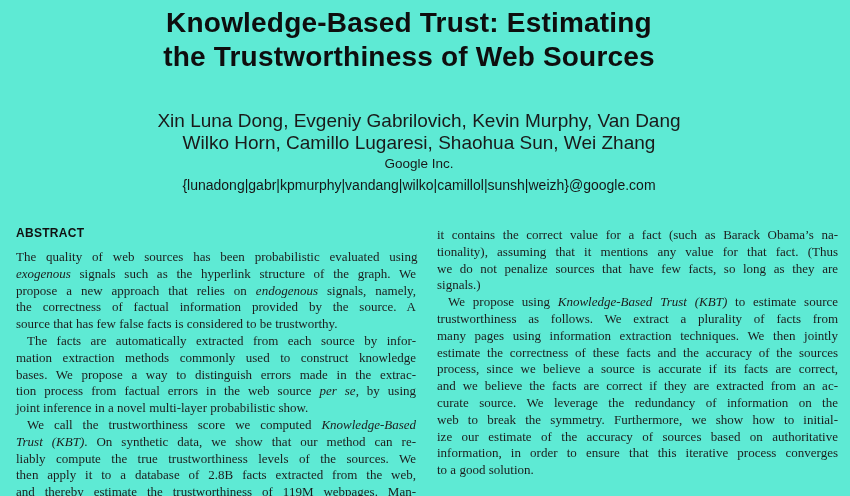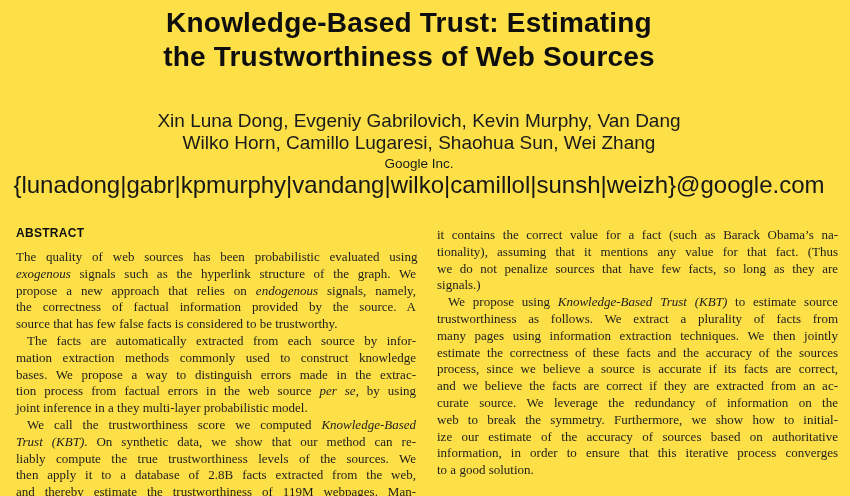--- a/index.html
+++ b/index.html
@@ -1,37 +1,37 @@
 <!DOCTYPE html>
 <html><head>
 <meta charset="utf-8">
 <style>
   * { margin:0; padding:0; box-sizing:border-box; }
   html,body { background:#ffffff; }
   .page {
     position:relative; width:850px; height:496px;
-    background:#fde047; overflow:hidden;
+    background:#5eead4; overflow:hidden;
     font-family:"Liberation Serif", serif; color:#1e1e1e;
   }
   .head { position:absolute; left:0; top:0; width:850px; height:218px; font-family:"Liberation Sans", sans-serif; }
   .title {
     position:absolute; top:6px; left:0; right:32px; text-align:center;
     font-size:28px; line-height:34px; font-weight:700; color:#0e0e0e; letter-spacing:0.2px;
   }
   .authors {
     position:absolute; top:110px; left:0; right:12px; text-align:center;
     font-size:19px; line-height:22px; color:#1a1a1a; font-weight:400;
   }
   .affiliation {
     position:absolute; top:156px; left:0; right:12px; text-align:center;
     font-size:13.5px; line-height:16px; color:#1a1a1a;
   }
   .email {
     position:absolute; top:174px; left:0; right:12px; text-align:center;
-    font-size:24px; line-height:22px; color:#161616;
+    font-size:14px; line-height:22px; color:#161616;
   }
   .col { position:absolute; }
   .col-left  { left:16px;  top:223px; width:400px; }
   .col-right { left:437px; top:227px; width:401px; }
   .abs-heading {
     font-family:Liberation Sans, sans-serif; font-weight:700;
     font-size:12px; line-height:20px; height:26px; letter-spacing:0.3px; color:#111;
   }
   .body { width:100%; }
   .tline {
@@ -65,21 +65,21 @@
     <div class="body">
         <div class="tline"><span class="ltext" style="word-spacing: 6.61806px;">The quality of web sources has been probabilistic evaluated using</span></div>
         <div class="tline"><span class="ltext" style="word-spacing: 5.43438px;"><i>exogenous</i> signals such as the hyperlink structure of the graph. We</span></div>
         <div class="tline"><span class="ltext" style="word-spacing: 5.74826px;">propose a new approach that relies on <i>endogenous</i> signals, namely,</span></div>
         <div class="tline"><span class="ltext" style="word-spacing: 7.5434px;">the correctness of factual information provided by the source. A</span></div>
         <div class="tline lastline"><span class="ltext">source that has few false facts is considered to be trustworthy.</span></div>
         <div class="tline"><span class="ltext indent" style="word-spacing: 6.15451px;">The facts are automatically extracted from each source by infor-</span></div>
         <div class="tline"><span class="ltext" style="word-spacing: 7.26786px;">mation extraction methods commonly used to construct knowledge</span></div>
         <div class="tline"><span class="ltext" style="word-spacing: 5.43324px;">bases. We propose a way to distinguish errors made in the extrac-</span></div>
         <div class="tline"><span class="ltext" style="word-spacing: 4.72135px;">tion process from factual errors in the web source <i>per se</i>, by using</span></div>
-        <div class="tline lastline"><span class="ltext">joint inference in a they multi-layer probabilistic model.</span></div>
+        <div class="tline lastline"><span class="ltext">joint inference in a novel multi-layer probabilistic show.</span></div>
         <div class="tline"><span class="ltext indent" style="word-spacing: 6.67411px;">We call the trustworthiness score we computed <i>Knowledge-Based</i></span></div>
         <div class="tline"><span class="ltext" style="word-spacing: 5.73864px;"><i>Trust (KBT)</i>. On synthetic data, we show that our method can re-</span></div>
         <div class="tline"><span class="ltext" style="word-spacing: 7.19965px;">liably compute the true trustworthiness levels of the sources. We</span></div>
         <div class="tline"><span class="ltext" style="word-spacing: 5.65755px;">then apply it to a database of 2.8B facts extracted from the web,</span></div>
         <div class="tline"><span class="ltext" style="word-spacing: 6.69141px;">and thereby estimate the trustworthiness of 119M webpages. Man-</span></div>
       </div>
   </div>
 
   <div class="col col-right">
     <div class="body">

